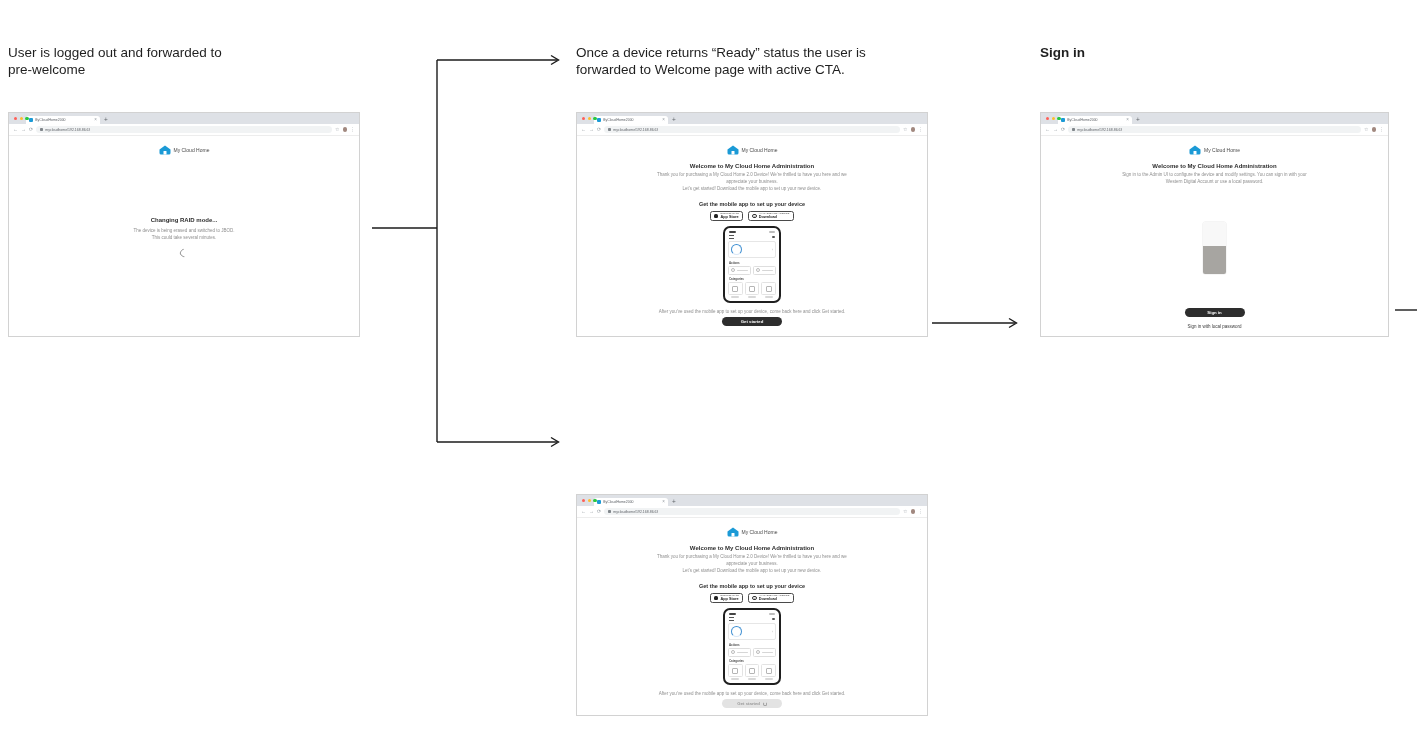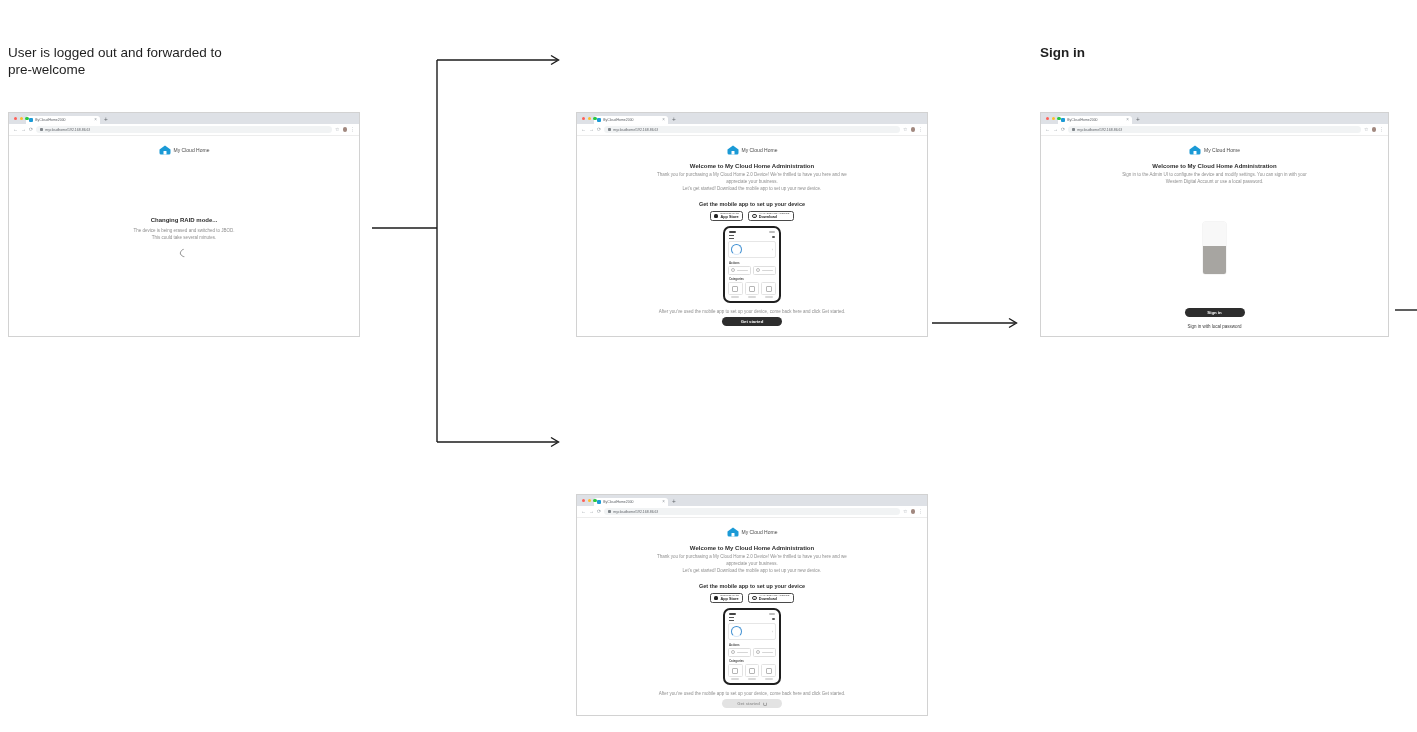--- a/index.html
+++ b/index.html
@@ -117,20 +117,22 @@
   .signin-cta{margin-top:34px;}
   .link{font-size:4.5px;color:#3a3a3a;text-align:center;margin-top:7px;}
 </style>
 </head>
 <body>
 
 <div id="canvas">
 
   <div class="ann" id="ann-pre">User is logged out and forwarded to
 pre-welcome</div>
+  <div class="ann" id="ann-active">Once a device returns “Ready” status the user is
+forwarded to Welcome page with active CTA.</div>
   <div class="ann bold" id="ann-signin">Sign in</div>
 
   <svg id="flow-svg" width="1417" height="732">
     <path d="M372 228 H437"></path>
     <path d="M437 60 V442"></path>
     <path d="M437 60 H557"></path>
     <polyline points="551,55.5 558.5,60 551,64.5"></polyline>
     <path d="M437 442 H557"></path>
     <polyline points="551,437.5 558.5,442 551,446.5"></polyline>
     <path d="M932 323 H1015"></path>

